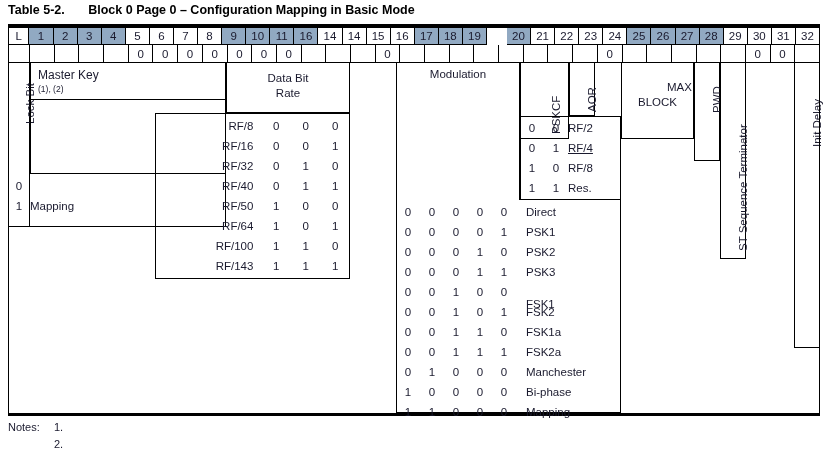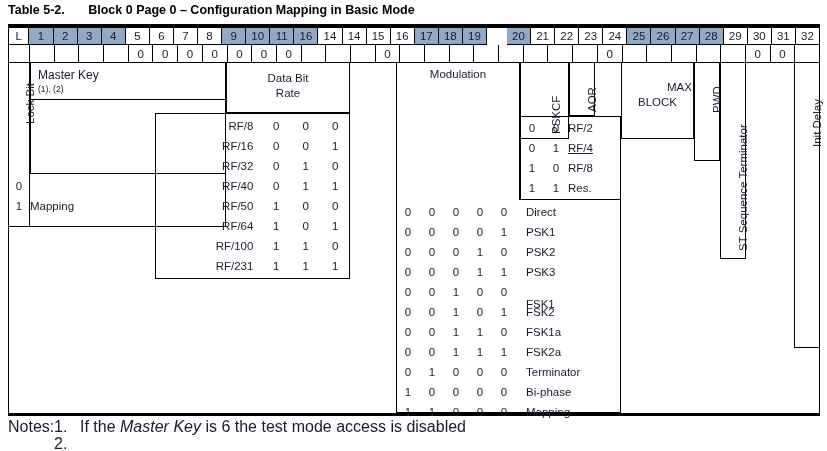--- a/index.html
+++ b/index.html
@@ -119,21 +119,21 @@
   .vrow .bit {
     text-align: center;
   }
 
   
   #notes {
     position: absolute;
     left: 8px;
     top: 418px;
     width: 812px;
-    font-size: 16px;
+    font-size: 11px;
     color: #1a1a2e;
   }
   .note-line { display: flex; height: 17px; align-items: center; }
   .note-head { width: 46px; }
   .note-num  { width: 26px; }
   .note-txt  { flex: 1; }
   .it { font-style: italic; }
 </style>
 </head>
 <body>
@@ -282,21 +282,21 @@
         <div class="bit" style="width: 30px;">0</div>
         <div class="bit" style="width: 30px;">1</div>
       </div>
       <div class="vrow">
         <div class="name-r" style="width: 100px;">RF/100</div>
         <div class="bit" style="width: 30px;">1</div>
         <div class="bit" style="width: 30px;">1</div>
         <div class="bit" style="width: 30px;">0</div>
       </div>
       <div class="vrow">
-        <div class="name-r" style="width: 100px;">RF/231</div>
+        <div class="name-r" style="width: 100px;">RF/143</div>
         <div class="bit" style="width: 30px;">1</div>
         <div class="bit" style="width: 30px;">1</div>
         <div class="bit" style="width: 30px;">1</div>
       </div>
     </div>
 
   <div class="box" style="left:388px; top:39px; width:124px; height:137px; border-top:none; border-bottom:none;"></div>
   <span class="lbl center" style="left:388px; top:44px; width:124px;">Modulation</span>
 
   <div class="box" style="left:388px; top:176px; width:225px; height:213px; border-top:none;"></div>
@@ -364,21 +364,21 @@
         <div class="bit" style="width: 24px;">1</div>
         <div class="bit" style="width: 24px;">1</div>
         <div class="name-l" style="flex: 1 1 0%; padding-left: 10px;">FSK2a</div>
       </div>
       <div class="vrow">
         <div class="bit" style="width: 24px;">0</div>
         <div class="bit" style="width: 24px;">1</div>
         <div class="bit" style="width: 24px;">0</div>
         <div class="bit" style="width: 24px;">0</div>
         <div class="bit" style="width: 24px;">0</div>
-        <div class="name-l" style="flex: 1 1 0%; padding-left: 10px;">Terminator</div>
+        <div class="name-l" style="flex: 1 1 0%; padding-left: 10px;">Manchester</div>
       </div>
       <div class="vrow">
         <div class="bit" style="width: 24px;">1</div>
         <div class="bit" style="width: 24px;">0</div>
         <div class="bit" style="width: 24px;">0</div>
         <div class="bit" style="width: 24px;">0</div>
         <div class="bit" style="width: 24px;">0</div>
         <div class="name-l" style="flex: 1 1 0%; padding-left: 10px;">Bi-phase</div>
       </div>
       <div class="vrow">
@@ -435,19 +435,18 @@
   <span class="vert" style="left:803px; top:123px;">Init Delay</span>
 
   <div class="box" style="left:0px; top:39px; width:812px; height:350px; border-top:none; border-bottom:none;"></div>
 
 </div>
 
 <div id="notes">
     <div class="note-line">
       <div class="note-head">Notes:</div>
       <div class="note-num">1.</div>
-      <div class="note-txt"><span>If the </span><span class="it">Master Key</span><span> is 6 the test mode access is disabled</span></div>
     </div>
     <div class="note-line">
       <div class="note-head"></div>
       <div class="note-num">2.</div>
     </div>
   </div>
 
 </body></html>

